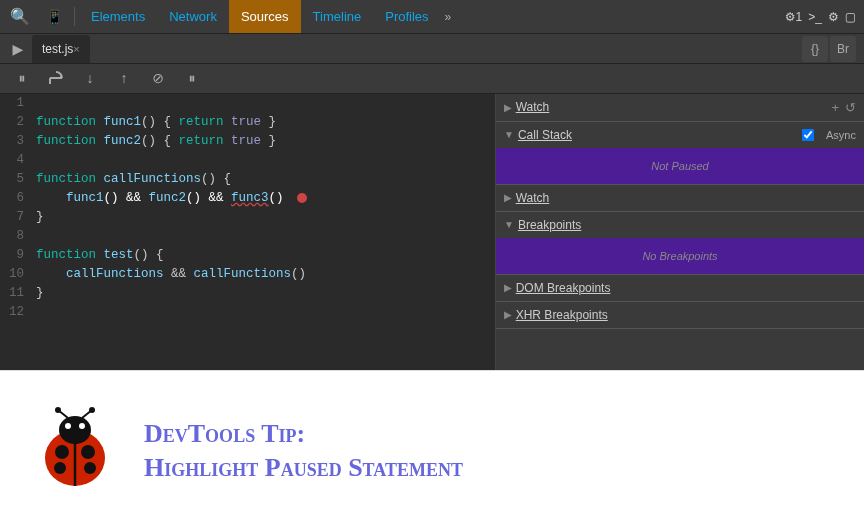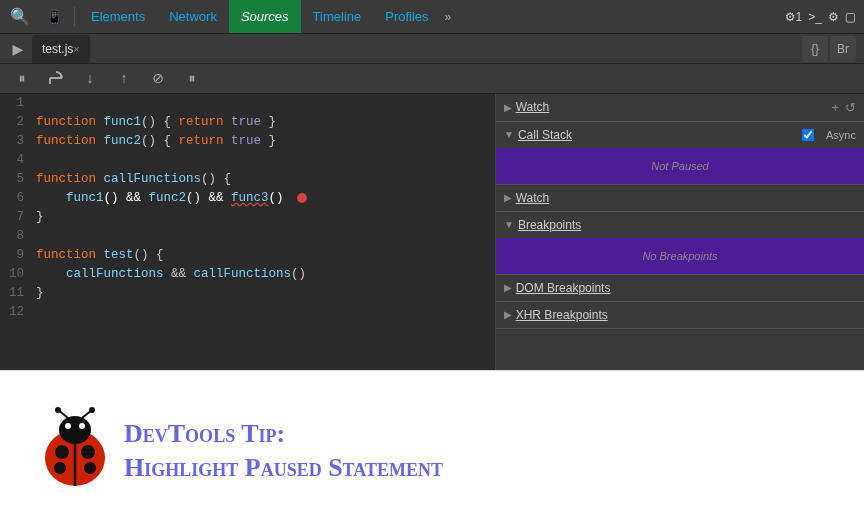--- a/index.html
+++ b/index.html
@@ -48,23 +48,22 @@
       display: flex;
       align-items: center;
       padding: 0 12px;
       color: #0ea5e9;
       font-size: 13px;
       cursor: pointer;
       height: 100%;
       white-space: nowrap;
     }
     .nav-item.sources-active {
-      background: #15803d;
+      background: #a16207;
       color: #fff;
-      font-style: italic;
     }
     .toolbar-right {
       margin-left: auto;
       display: flex;
       align-items: center;
       gap: 6px;
       padding-right: 8px;
       color: #ccc;
       font-size: 12px;
     }
@@ -161,21 +160,21 @@
       color: #666;
       user-select: none;
       flex-shrink: 0;
       background: #2a2a2a;
     }
     .line-content {
       padding-left: 4px;
       color: #c8c8c8;
       white-space: pre;
     }
-    .kw { color: #f97316; }
+    .kw { color: #14b8a6; }
     .fn-name { color: #7dd3fc; }
     .bool-val { color: #9999cc; }
     .highlight-line .line-content {
       color: #fff;
     }
     .error-dot {
       display: inline-block;
       width: 10px;
       height: 10px;
       border-radius: 50%;
@@ -256,21 +255,21 @@
       cursor: pointer;
     }
 
     
     .tip-area {
       background: #fff;
       height: 160px;
       display: flex;
       align-items: center;
       padding: 20px 30px;
-      gap: 4px;
+      gap: 24px;
       border-top: 1px solid #ddd;
     }
     .ladybug {
       width: 90px;
       height: 90px;
       flex-shrink: 0;
     }
     .tip-text {
       flex: 1;
     }

